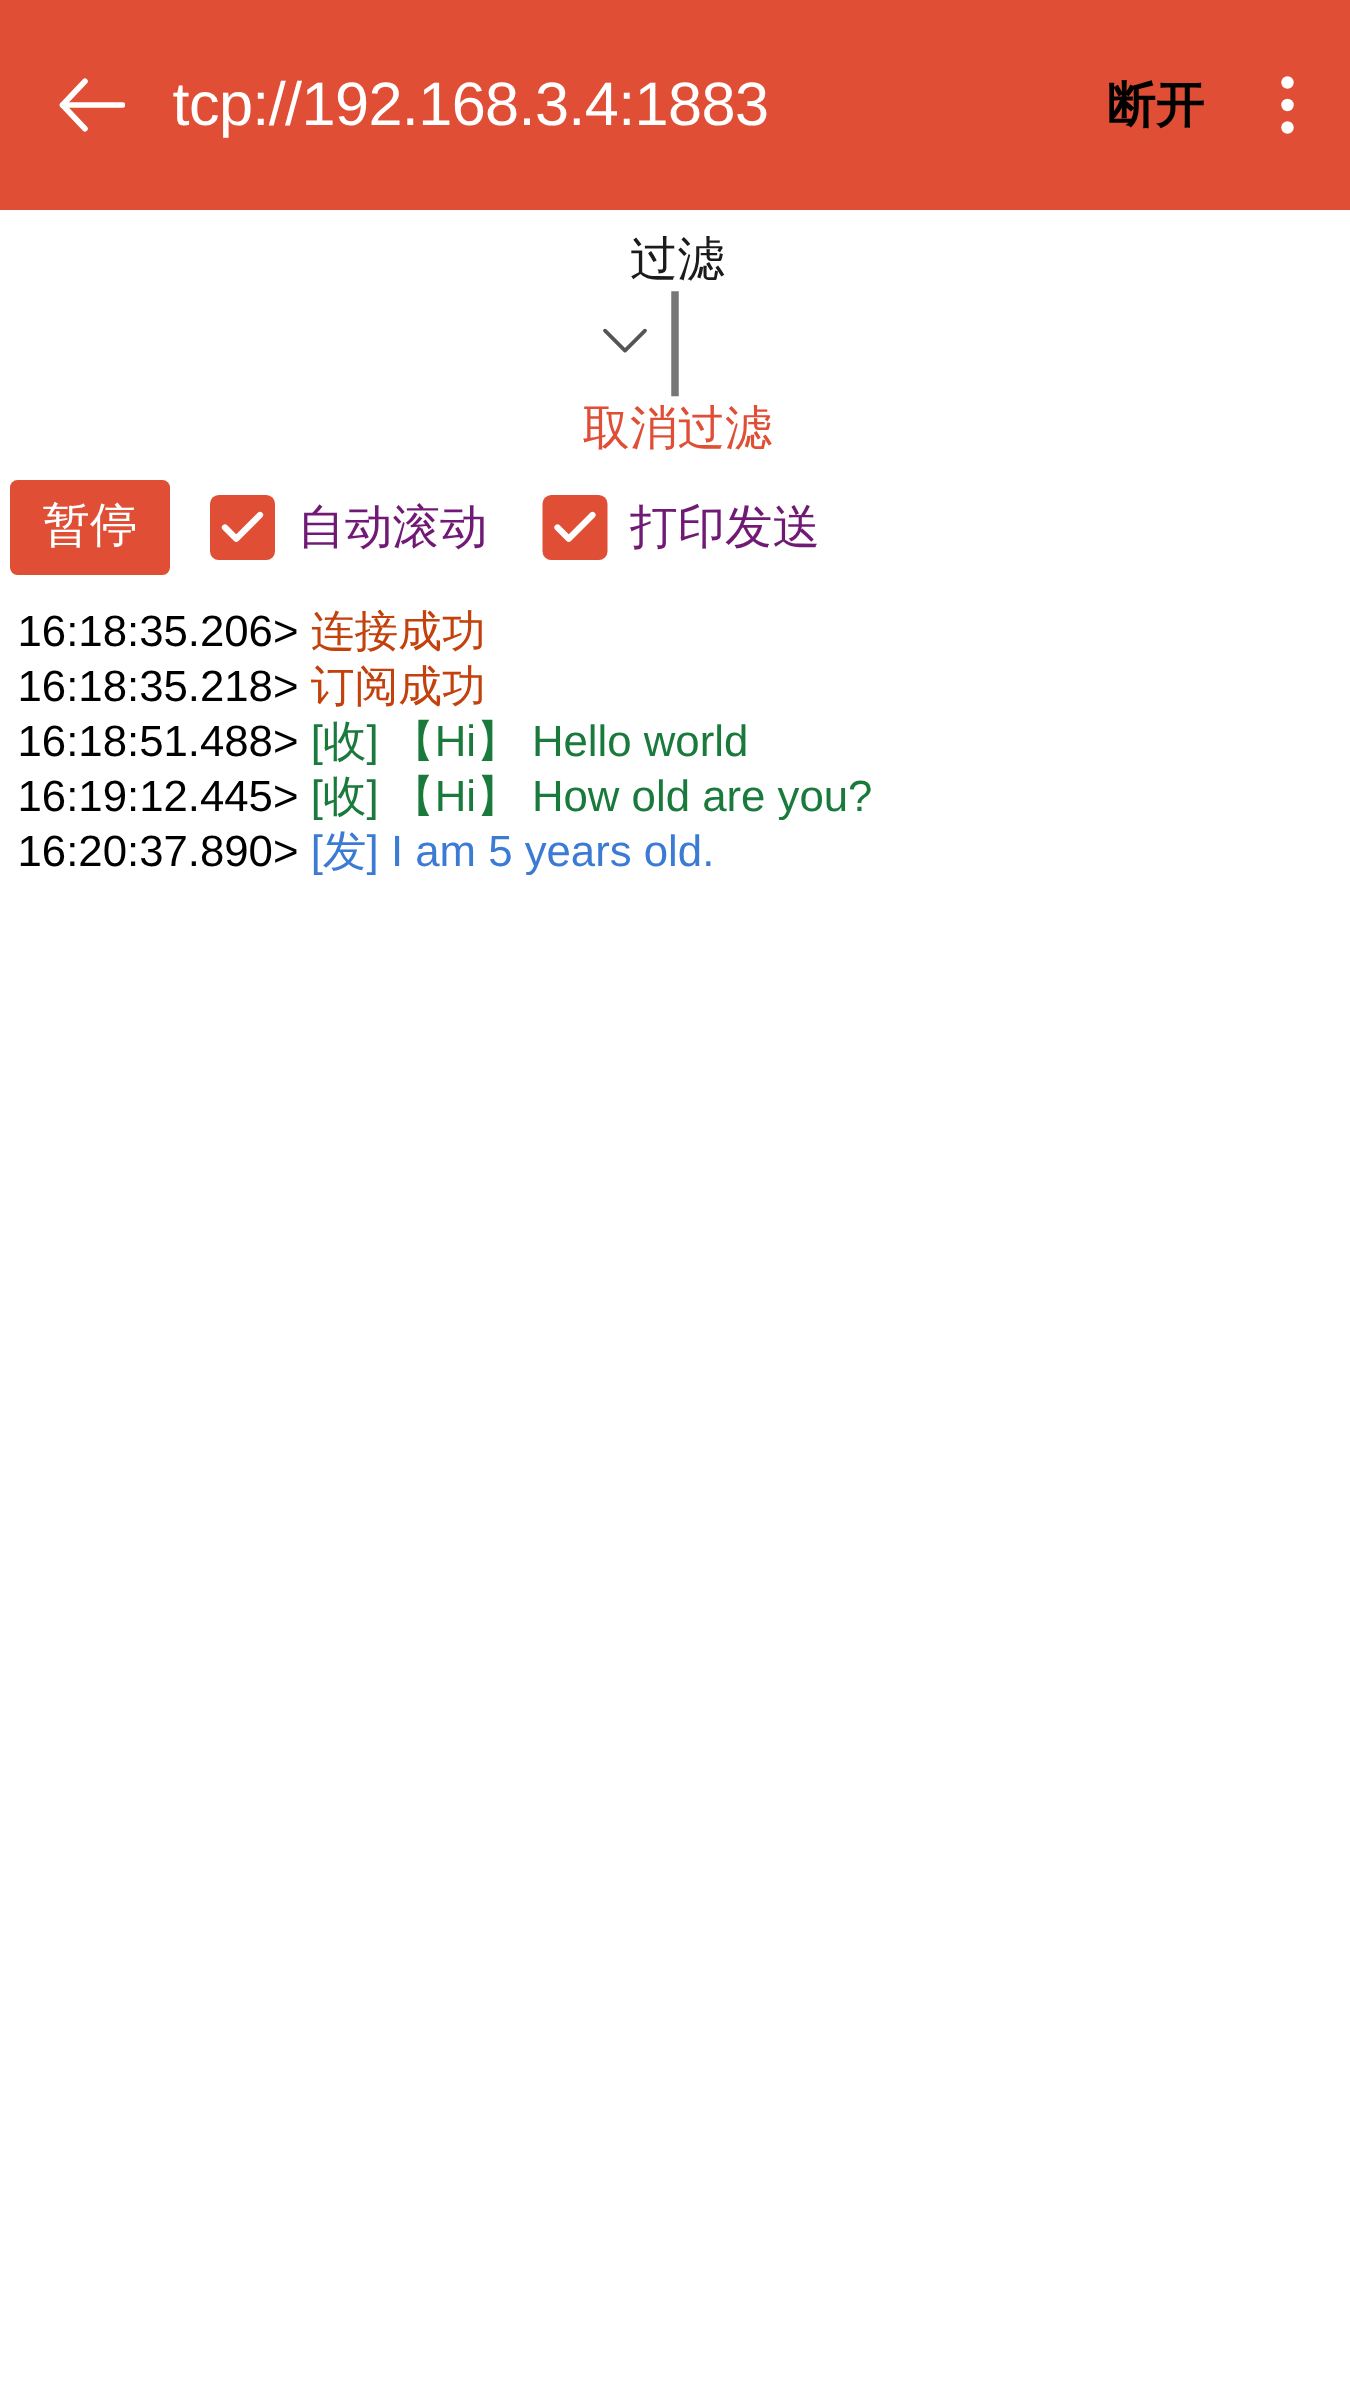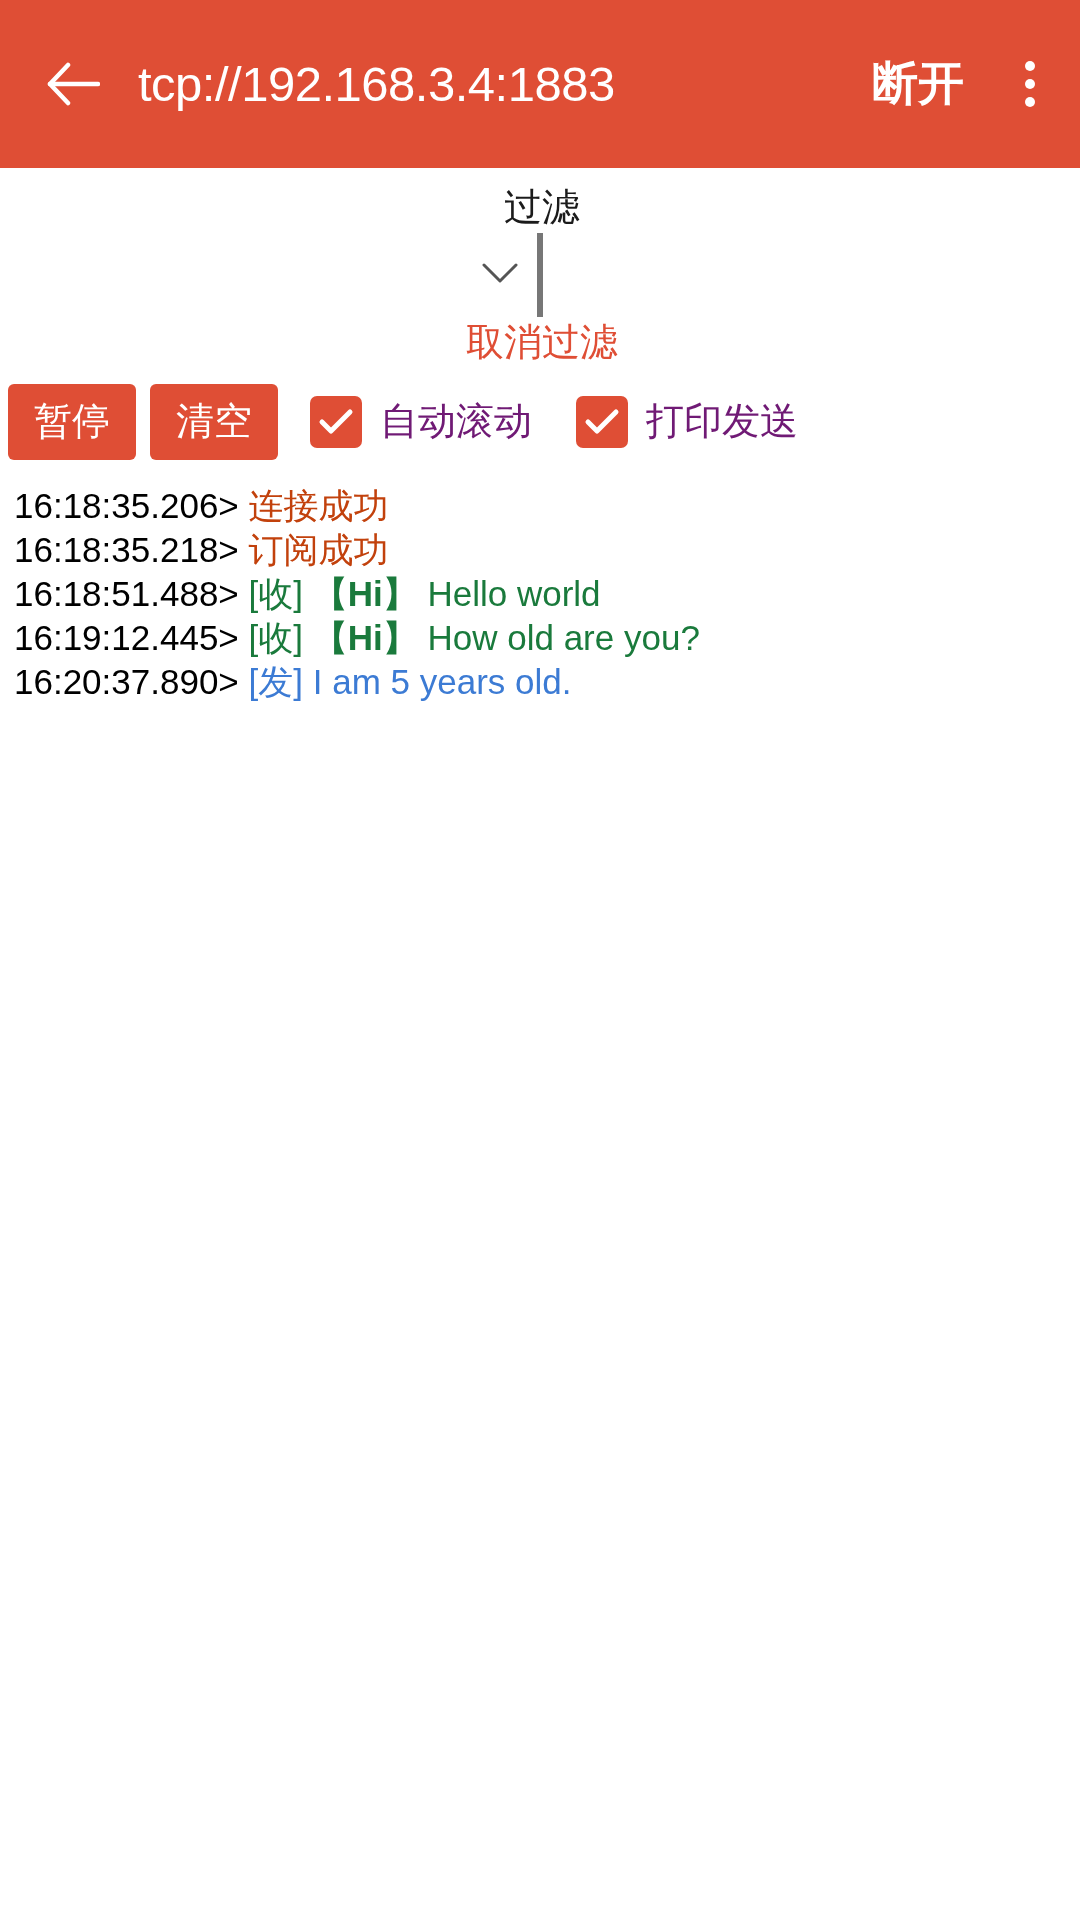--- a/index.html
+++ b/index.html
@@ -37,22 +37,22 @@
   .appbar-title {
     color: #ffffff;
     font-size: 49px;
     font-weight: 400;
     margin-left: 36px;
     flex: 1 1 auto;
     white-space: nowrap;
     letter-spacing: -0.5px;
   }
   .appbar-action {
-    color: #ffffff;
-    font-size: 46px;
+    color: #000000;
+    font-size: 39px;
     font-weight: 700;
     padding: 0 20px;
     white-space: nowrap;
     cursor: pointer;
   }
   .overflow-icon {
     width: 56px;
     height: 62px;
     display: flex;
     flex-direction: column;
@@ -173,21 +173,21 @@
     white-space: nowrap;
     font-family: "Liberation Sans", "DejaVu Sans", sans-serif;
   }
   .log-ts {
     color: #000000;
   }
   .log-msg { color: #c2410c; }
   .log-msg.recv { color: #1a7A3C; }
   .log-msg.send { color: #3C7BD4; }
   .log-tag { }
-  .log-topic { font-weight: 700; }
+  .log-topic { font-weight: 400; }
 </style>
 </head>
 <body>
 
 <div class="appbar">
   <div class="back-icon">
     <svg width="54" height="44" viewBox="0 0 54 44" aria-hidden="true">
       <path d="M22 3 L4 22 L22 41" fill="none" stroke="#ffffff" stroke-width="4.5" stroke-linecap="round" stroke-linejoin="round"></path>
       <path d="M4 22 L52 22" fill="none" stroke="#ffffff" stroke-width="4.5" stroke-linecap="round"></path>
     </svg>
@@ -209,21 +209,20 @@
       <svg width="40" height="24" viewBox="0 0 40 24" aria-hidden="true">
         <path d="M4 4 L20 20 L36 4" fill="none" stroke="#555555" stroke-width="3" stroke-linecap="round" stroke-linejoin="round"></path>
       </svg>
     </span>
   </div>
   <div class="cancel-filter">取消过滤</div>
 </div>
 
 <div class="controls-row">
   <button class="btn">暂停</button>
-  <button class="btn">清空</button>
 
   <div class="check-group">
     <span class="checkbox">
       <svg width="36" height="28" viewBox="0 0 36 28" aria-hidden="true">
         <path d="M4 14 L13 23 L32 4" fill="none" stroke="#ffffff" stroke-width="5" stroke-linecap="round" stroke-linejoin="round"></path>
       </svg>
     </span>
     <span class="check-label">自动滚动</span>
   </div>
 

